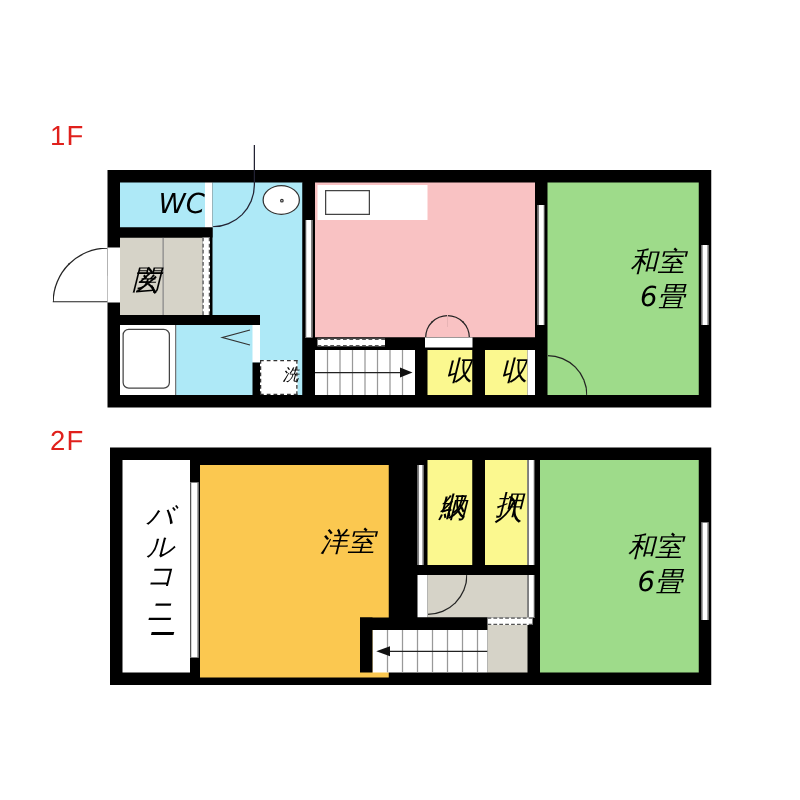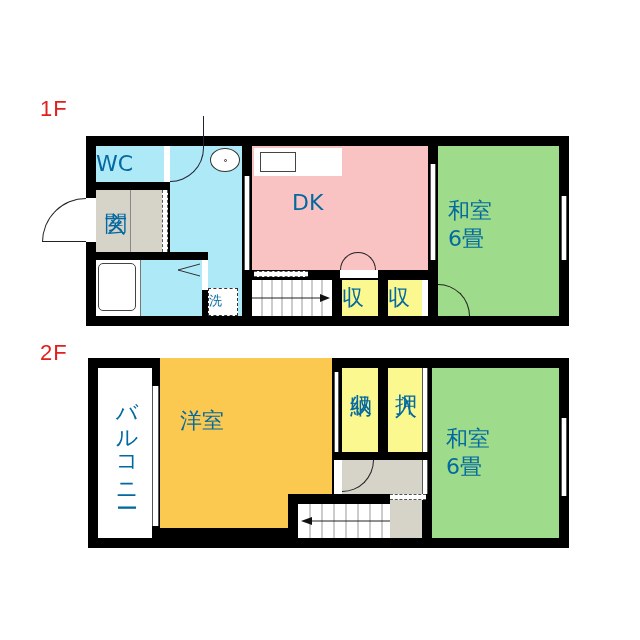--- a/index.html
+++ b/index.html
@@ -1,20 +1,20 @@
 <!DOCTYPE html>
 <html><head>
 <meta charset="utf-8">
 <style>
   html, body { margin:0; padding:0; background:#ffffff; }
   body { width:640px; height:640px; position:relative; overflow:hidden; font-family:"DejaVu Sans","Liberation Sans",sans-serif; }
   .abs { position:absolute; box-sizing:border-box; }
   .floor-label { color:#e0201c; font-size:22px; font-family:"Liberation Sans","DejaVu Sans",sans-serif; letter-spacing:1px;text-align:center; }
   .wall { background:#000; }
-  .lbl { position:absolute; color:#0369a1; font-size:22px; line-height:26px; text-align:left; font-family:"DejaVu Sans",sans-serif; }
+  .lbl { position:absolute; color:#000000; font-size:22px; line-height:26px; text-align:right; font-family:"DejaVu Sans",sans-serif;font-style:italic; }
   .lbl-sm { font-size:20px; line-height:24px; }
   .vert { writing-mode:vertical-rl; text-orientation:upright; font-size:22px; line-height:26px; letter-spacing:2px; }
   .win { background:#fff; border-left:1px solid #555; border-right:1px solid #555; }
   .winh { background:#fff; border-top:1px solid #555; border-bottom:1px solid #555; }
   .stairs { background:#fff; }
 </style>
 </head>
 <body>
 
 <div class="abs floor-label" style="left:40px;top:96px;">1F</div>
@@ -68,21 +68,20 @@
     <div class="lbl" style="left:0;top:3px;width:30px;font-size:13px;line-height:18px;">洗</div>
   </div>
 
   <div class="abs wall" style="left:156px;top:10px;width:10px;height:170px;"></div>
   <div class="abs win" style="left:158px;top:40px;width:6px;height:94px;"></div>
 
   <div class="abs" style="left:166px;top:10px;width:176px;height:124px;background:#f9c2c3;">
     <div class="abs" style="left:2px;top:2px;width:88px;height:28px;background:#fff;">
       <div class="abs" style="left:6px;top:4px;width:36px;height:20px;border:1px solid #444;"></div>
     </div>
-    <div class="lbl" style="left:40px;top:44px;width:100px;">DK</div>
 
     <div class="abs" style="left:88px;top:106px;width:18px;height:18px;border:1px solid #222;border-bottom:none;border-right:none;border-radius:18px 0 0 0;"></div>
     <div class="abs" style="left:106px;top:106px;width:18px;height:18px;border:1px solid #222;border-bottom:none;border-left:none;border-radius:0 18px 0 0;"></div>
   </div>
 
   <div class="abs wall" style="left:166px;top:134px;width:176px;height:10px;"></div>
   <div class="abs winh" style="left:168px;top:135px;width:54px;height:6px;border-top:1px dashed #555;border-bottom:1px dashed #555;"></div>
   <div class="abs" style="left:254px;top:134px;width:38px;height:8px;background:#fff;"></div>
 
   <div class="abs stairs" style="left:166px;top:144px;width:80px;height:36px;">
@@ -128,21 +127,21 @@
 
 <div class="abs" style="left:88px;top:358px;width:481px;height:190px;">
   <div class="abs wall" style="left:0;top:0;width:481px;height:190px;"></div>
 
   <div class="abs" style="left:10px;top:10px;width:54px;height:170px;background:#fff;">
     <div class="lbl vert" style="left:12px;top:20px;width:30px;">バルコニー</div>
   </div>
   <div class="abs wall" style="left:64px;top:10px;width:8px;height:170px;"></div>
   <div class="abs win" style="left:64px;top:28px;width:7px;height:140px;"></div>
 
-  <div class="abs" style="left:72px;top:0;width:172px;height:170px;background:#fbc850;">
+  <div class="abs" style="left:72px;top:14px;width:151px;height:170px;background:#fbc850;">
     <div class="lbl" style="left:20px;top:50px;width:120px;">洋室</div>
   </div>
 
   <div class="abs wall" style="left:244px;top:10px;width:10px;height:90px;"></div>
   <div class="abs win" style="left:246px;top:14px;width:5px;height:80px;"></div>
 
   <div class="abs" style="left:254px;top:10px;width:36px;height:84px;background:#fbf88f;">
     <div class="lbl vert lbl-sm" style="left:4px;top:8px;width:28px;">収納</div>
   </div>
   <div class="abs wall" style="left:290px;top:10px;width:10px;height:84px;"></div>

